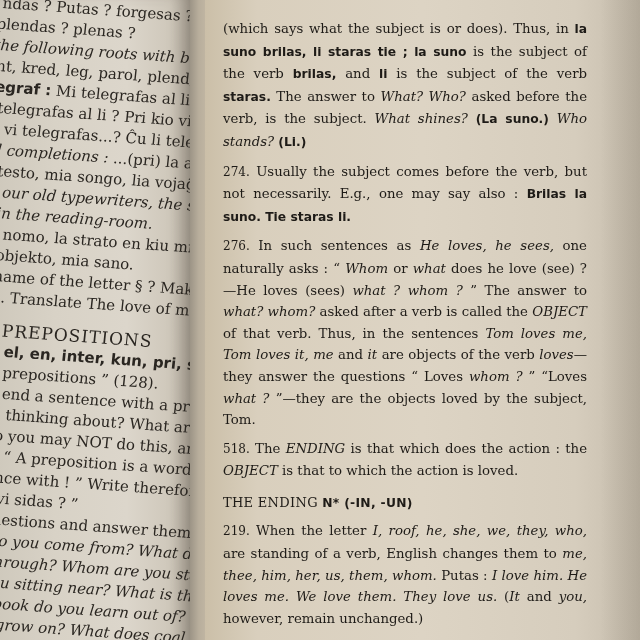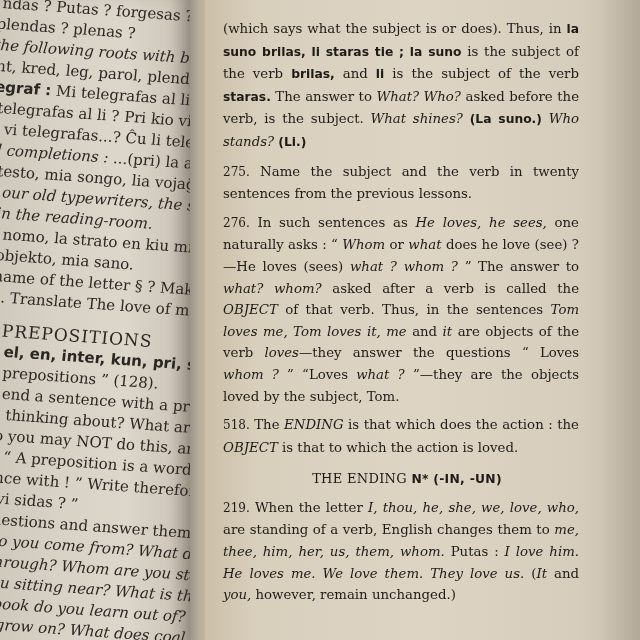--- a/index.html
+++ b/index.html
@@ -40,26 +40,26 @@
   .right-page {
     position: absolute; left: 205px; top: 0; width: 435px; height: 640px;
     background: linear-gradient(90deg, #cbbfa8 0%, #d9cfbd 12%, #ddd4c4 50%, #d6cdbd 85%, #c5bcac 100%);
   }
   .right-text {
     position: absolute; left: 18px; top: 18px; width: 368px;
     color: #1e1b17;
     font-size: 13.3px; line-height: 21.6px;
     text-align: justify;
   }
-  .right-text p { margin: 0 12px 7px 0; text-indent: 0; }
+  .right-text p { margin: 0 4px 7px 0; text-indent: 0; }
   .right-text .num { font-size: 12px; }
   .right-text b { font-family: "DejaVu Sans", sans-serif; font-weight: bold; font-size: 12.3px; }
   .right-text i { font-style: italic; }
   .heading-center {
-    text-align: center; margin: 10px 0 6px 0; font-size: 13px; letter-spacing: 0.3px;
+    margin: 10px 0 6px 0; font-size: 13px; letter-spacing: 0.3px;
   }
   .shadow-r {
     position: absolute; right: 0; top: 0; width: 40px; height: 640px;
     background: linear-gradient(90deg, rgba(0,0,0,0) 0%, rgba(90,80,65,0.18) 100%);
   }
 </style>
 </head>
 <body>
 
 <div class="scene">
@@ -103,25 +103,25 @@
         </div>
 
     </div>
   </div>
 
   <div class="gutter"></div>
 
   <div class="right-page">
     <div class="right-text">
       <p><span>(which says what the subject is or does).  Thus, in </span><b>la suno brilas, li staras tie ;</b><span> </span><b>la suno</b><span> is the subject of the verb </span><b>brilas,</b><span> and </span><b>li</b><span> is the subject of the verb </span><b>staras.</b><span>  The answer to </span><i>What? Who?</i><span> asked before the verb, is the subject.  </span><i>What shines?</i><span> </span><b>(La suno.)</b><span>  </span><i>Who stands?</i><span>  </span><b>(Li.)</b></p>
-      <p><span class="num">275.</span><span> Name the subject and the verb in twenty sentences from the previous lessons.</span></p>
+      <p><span class="num">274.</span><span> Usually the subject comes before the verb, but not necessarily.  E.g., one may say also :  </span><b>Brilas la suno.  Tie staras li.</b></p>
       <p><span class="num">276.</span><span> In such sentences as </span><i>He loves, he sees,</i><span> one naturally asks :  “ </span><i>Whom</i><span> or </span><i>what</i><span> does he love (see) ?—He loves (sees) </span><i>what ? whom ?</i><span> ”  The answer to </span><i>what? whom?</i><span> asked after a verb is called the </span><i>OBJECT</i><span> of that verb.  Thus, in the sentences </span><i>Tom loves me, Tom loves it, me</i><span> and </span><i>it</i><span> are objects of the verb </span><i>loves</i><span>—they answer the questions “ Loves </span><i>whom ?</i><span> ”  “Loves </span><i>what ?</i><span> ”—they are the objects loved by the subject, Tom.</span></p>
       <p><span class="num">518.</span><span> The </span><i>ENDING</i><span> is that which does the action :  the </span><i>OBJECT</i><span> is that to which the action is loved.</span></p>
       <div class="heading-center">
         <span>THE ENDING </span><b>N* (-IN, -UN)</b>
       </div>
-      <p><span class="num">219.</span><span> When the letter </span><i>I, thou, he, she, we, love, who,</i><span> are standing of a verb, English changes them to </span><i>me, thee, him, her, us, them, whom.</i><span>  Putas :  </span><i>I love him.  He loves me.  We love them.  They love us.</i><span>  (</span><i>It</i><span> and </span><i>you,</i><span> however, remain unchanged.)</span></p>
+      <p><span class="num">219.</span><span> When the letter </span><i>I, roof, he, she, we, they, who,</i><span> are standing of a verb, English changes them to </span><i>me, thee, him, her, us, them, whom.</i><span>  Putas :  </span><i>I love him.  He loves me.  We love them.  They love us.</i><span>  (</span><i>It</i><span> and </span><i>you,</i><span> however, remain unchanged.)</span></p>
 
     </div>
     <div class="shadow-r"></div>
   </div>
 
 </div>
 
 </body></html>

